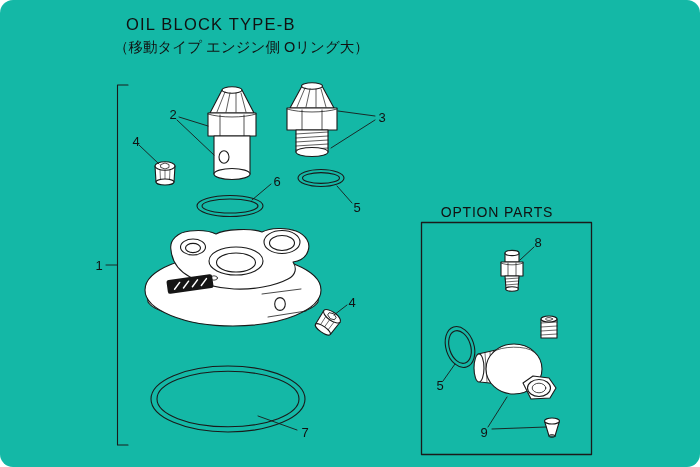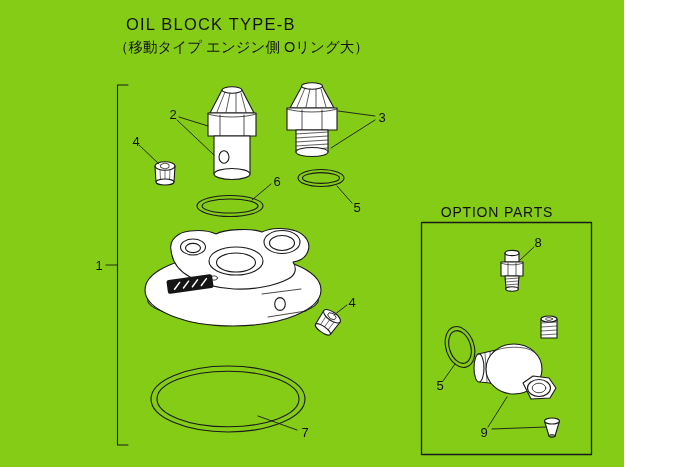--- a/index.html
+++ b/index.html
@@ -1,18 +1,18 @@
 <!DOCTYPE html>
 <html><head>
 <meta charset="utf-8">
 <style>
   html,body{margin:0;padding:0;background:#fff;}
   .stage{
-    position:relative;width:624px;height:467px;background:#84cc16;
-    font-family:"Liberation Sans", sans-serif;overflow:hidden;
+    position:relative;width:700px;height:467px;background:#14b8a6;
+    font-family:"Liberation Sans", sans-serif;overflow:hidden;border-radius:13px;
   }
   svg{position:absolute;left:0;top:0;}
   text{fill:#111;}
 </style>
 </head>
 <body>
 
 <div class="stage">
 <svg width="700" height="467" viewBox="0 0 700 467">
 

